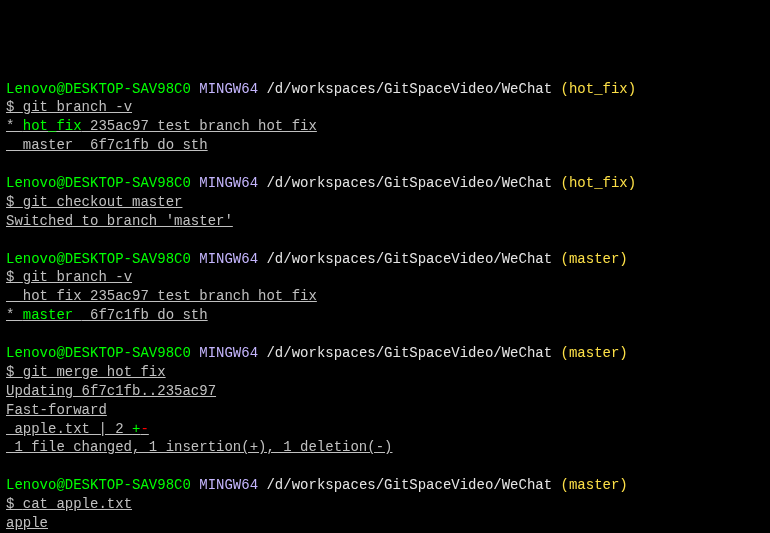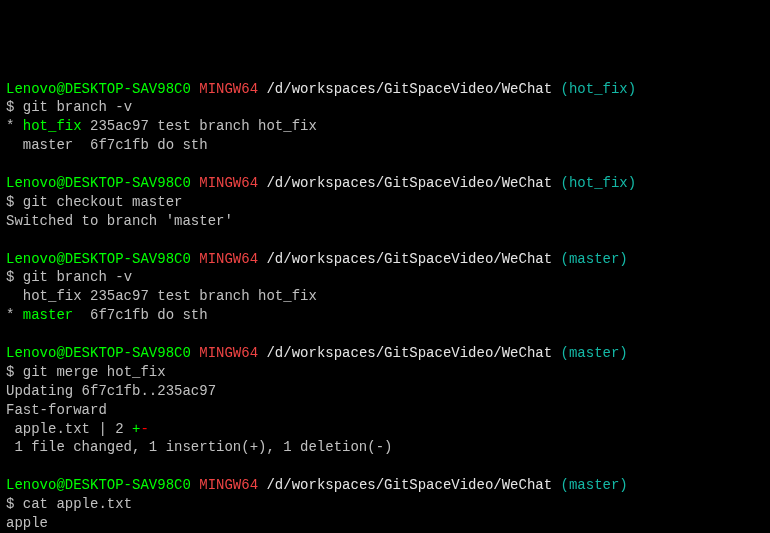--- a/index.html
+++ b/index.html
@@ -13,27 +13,27 @@
       font-family: "Consolas", "Courier New", monospace;
       font-size: 14px;
       line-height: 1.35;
       padding: 4px 6px;
       width: 770px;
       height: 533px;
       overflow: hidden;
       white-space: pre;
     }
     .green { color: #00ff00; }
-    .magenta { color: #ef4444; }
+    .magenta { color: #c4b5fd; }
     .yellow { color: #e5e5e5; }
-    .cyan { color: #14b8a6; }
+    .cyan { color: #fde047; }
     .white { color: #c0c0c0; }
     .diff-plus { color: #00ff00; }
     .diff-minus { color: #ff0000; }
-    .line { display: block; }
+    .line { display: block; text-decoration: underline; }
     .prompt-line { display: block; }
     .blank { display: block; height: 1.35em; }
   </style>
 </head>
 <body>
 
 
 
 <div id="terminal"><span class="prompt-line"><span class="green">Lenovo@DESKTOP-SAV98C0</span> <span class="magenta">MINGW64</span> <span class="yellow">/d/workspaces/GitSpaceVideo/WeChat</span> <span class="cyan">(hot_fix)</span></span><span class="line"><span class="white">$ </span><span class="white">git branch -v</span></span><span class="line"><span class="white">* </span><span class="green">hot_fix</span><span class="white"> 235ac97 test branch hot_fix</span></span><span class="line"><span class="white">  master  6f7c1fb do sth</span></span><span class="blank"></span><span class="prompt-line"><span class="green">Lenovo@DESKTOP-SAV98C0</span> <span class="magenta">MINGW64</span> <span class="yellow">/d/workspaces/GitSpaceVideo/WeChat</span> <span class="cyan">(hot_fix)</span></span><span class="line"><span class="white">$ </span><span class="white">git checkout master</span></span><span class="line white">Switched to branch 'master'</span><span class="blank"></span><span class="prompt-line"><span class="green">Lenovo@DESKTOP-SAV98C0</span> <span class="magenta">MINGW64</span> <span class="yellow">/d/workspaces/GitSpaceVideo/WeChat</span> <span class="cyan">(master)</span></span><span class="line"><span class="white">$ </span><span class="white">git branch -v</span></span><span class="line"><span class="white">  hot_fix 235ac97 test branch hot_fix</span></span><span class="line"><span class="white">* </span><span class="green">master </span><span class="white"> 6f7c1fb do sth</span></span><span class="blank"></span><span class="prompt-line"><span class="green">Lenovo@DESKTOP-SAV98C0</span> <span class="magenta">MINGW64</span> <span class="yellow">/d/workspaces/GitSpaceVideo/WeChat</span> <span class="cyan">(master)</span></span><span class="line"><span class="white">$ </span><span class="white">git merge hot_fix</span></span><span class="line white">Updating 6f7c1fb..235ac97</span><span class="line white">Fast-forward</span><span class="line"><span class="white"> apple.txt | 2 </span><span class="diff-plus">+</span><span class="diff-minus">-</span></span><span class="line white"> 1 file changed, 1 insertion(+), 1 deletion(-)</span><span class="blank"></span><span class="prompt-line"><span class="green">Lenovo@DESKTOP-SAV98C0</span> <span class="magenta">MINGW64</span> <span class="yellow">/d/workspaces/GitSpaceVideo/WeChat</span> <span class="cyan">(master)</span></span><span class="line"><span class="white">$ </span><span class="white">cat apple.txt</span></span><span class="line white">apple</span><span class="line white">apple</span></div>
 

